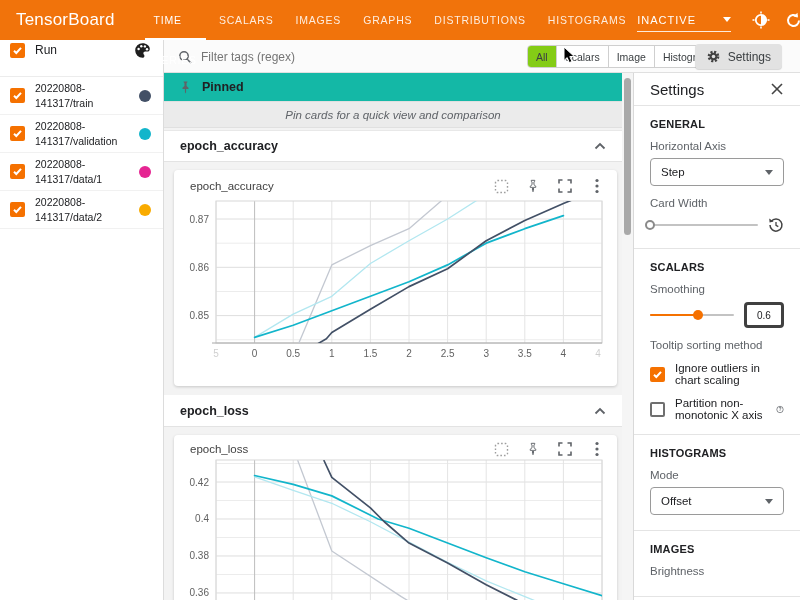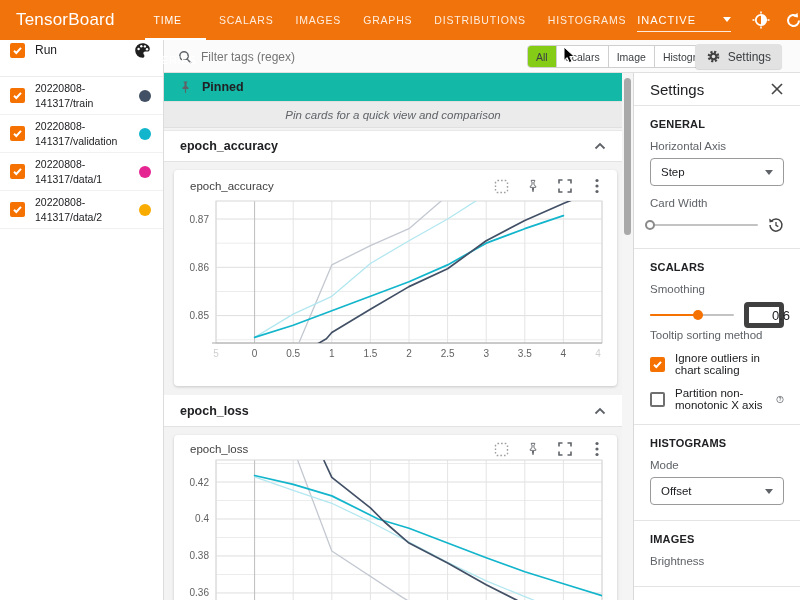--- a/index.html
+++ b/index.html
@@ -79,21 +79,21 @@
   .sp-select { height:28px; border:1px solid #9a9a9a; border-radius:4px; display:flex; align-items:center; padding:0 10px; margin-bottom:11px; cursor:pointer; background:#fff; }
   .sp-select span { font-size:11.5px; color:#202124; }
   .sel-caret { margin-left:auto; width:0; height:0; border-left:4px solid transparent; border-right:4px solid transparent; border-top:5px solid #5f6368; }
   .slider-row { display:flex; align-items:center; height:20px; gap:10px; }
   .slider { position:relative; height:14px; flex:1; cursor:pointer; }
   .slider .track { position:absolute; left:0; right:0; top:6px; height:2px; background:#c3c3c3; border-radius:1px; }
   .slider .fill { position:absolute; left:0; top:6px; height:2px; background:#f57100; border-radius:1px; }
   .slider .thumb { position:absolute; top:2px; width:10px; height:10px; border-radius:50%; background:#f57100; transform:translateX(-50%); }
   .slider .thumb.hollow { background:#fff; border:2px solid #8a8a8a; }
   .reset-icon { flex:none; display:flex; cursor:pointer; }
-  .value-box { width:40px; height:26px; border:5px solid #404040; border-radius:4px; font-size:13px; color:#202124; display:flex; align-items:center; padding-left:23px; flex:none; }
+  .value-box { width:40px; height:26px; border:3px solid #404040; border-radius:4px; font-size:10px; color:#202124; display:flex; align-items:center; padding-left:10px; flex:none; }
   .check-row { display:flex; align-items:center; gap:10px; margin-top:11px; }
   .check-row .lbl { font-size:11.5px; color:#202124; display:flex; align-items:center; gap:5px; }
 
   .mouse-cursor { position:absolute; left:563px; top:46px; z-index:99; pointer-events:none; }
 
   .chart-svg text { font-family:"Liberation Sans",sans-serif; }
 </style>
 </head>
 <body>
 
@@ -437,21 +437,21 @@
     <div class="sp-heading">SCALARS</div>
     <div class="sp-label">Smoothing</div>
     <div class="slider-row" style="height:28px">
       <div class="slider">
         <div class="track"></div>
         <div class="fill" style="width: 57%;"></div>
         <div class="thumb" style="left: 57%;"></div>
       </div>
       <div class="value-box">0.6</div>
     </div>
-    <div class="sp-label" style="">Tooltip sorting method</div>
+    <div class="sp-label" style="margin-top:10px">Tooltip sorting method</div>
     <div class="check-row">
       <div class="cbx checked">
         <svg width="11" height="11" viewBox="0 0 11 11">
             <polyline points="2,5.8 4.3,8 9,2.8" fill="none" stroke="#fff" stroke-width="2"></polyline>
           </svg>
       </div>
       <span class="lbl">Ignore outliers in chart scaling</span>
     </div>
     <div class="check-row">
       <div class="cbx">

